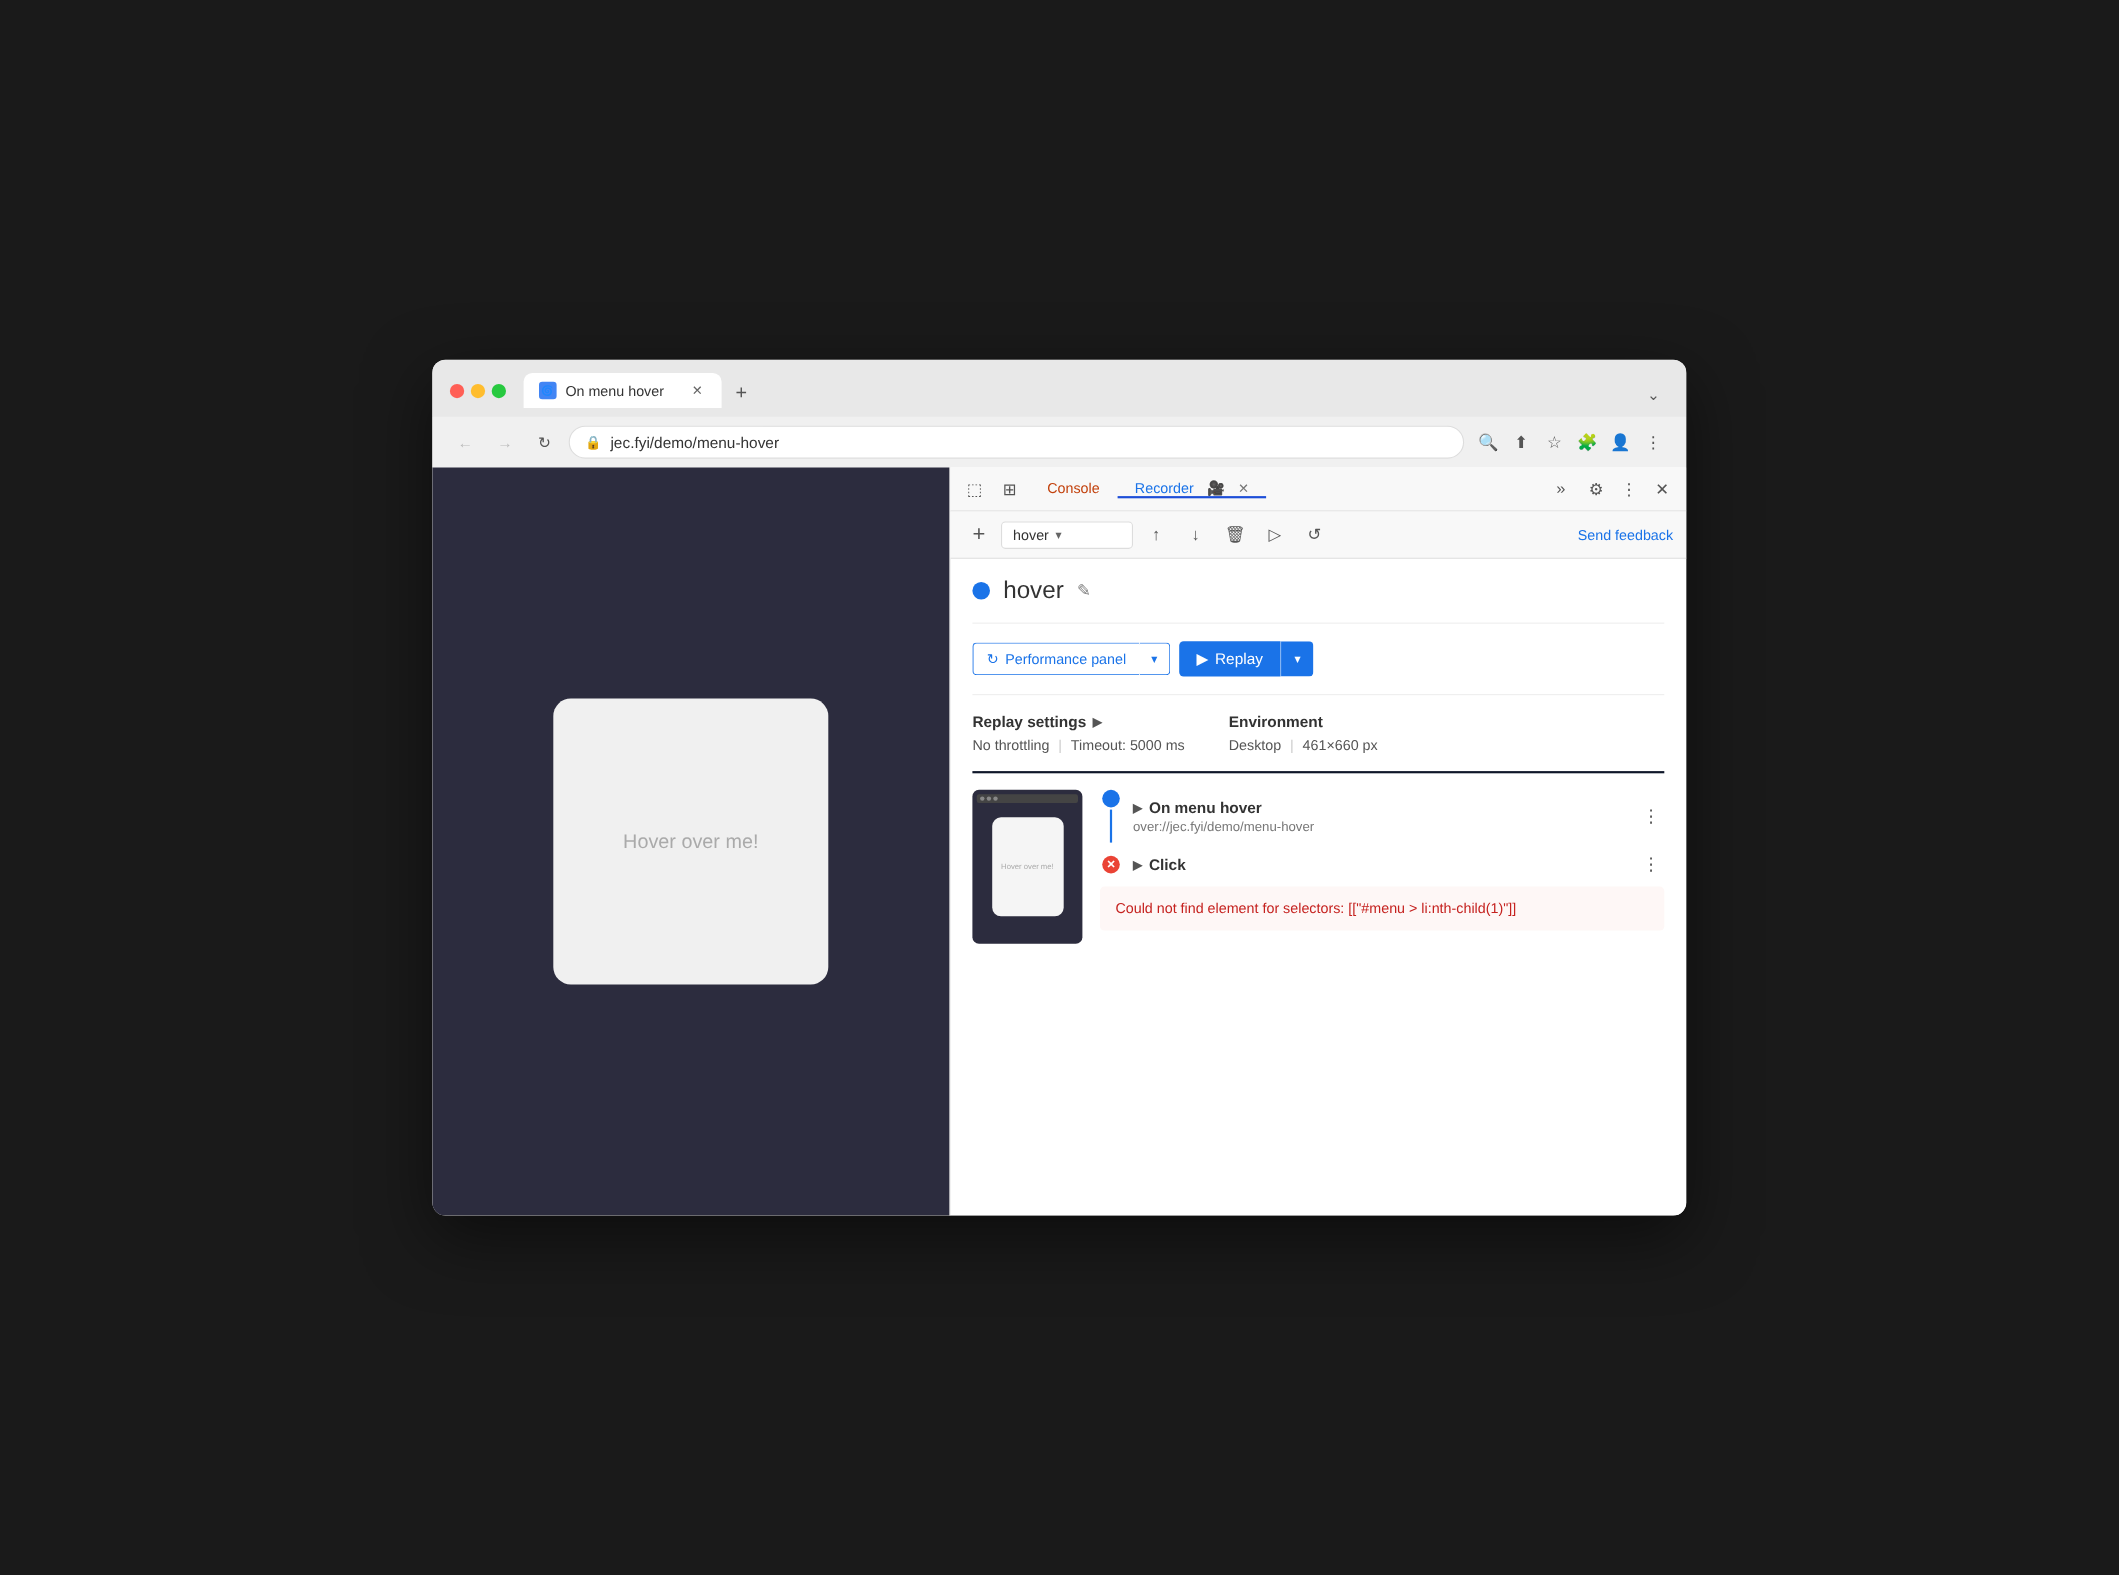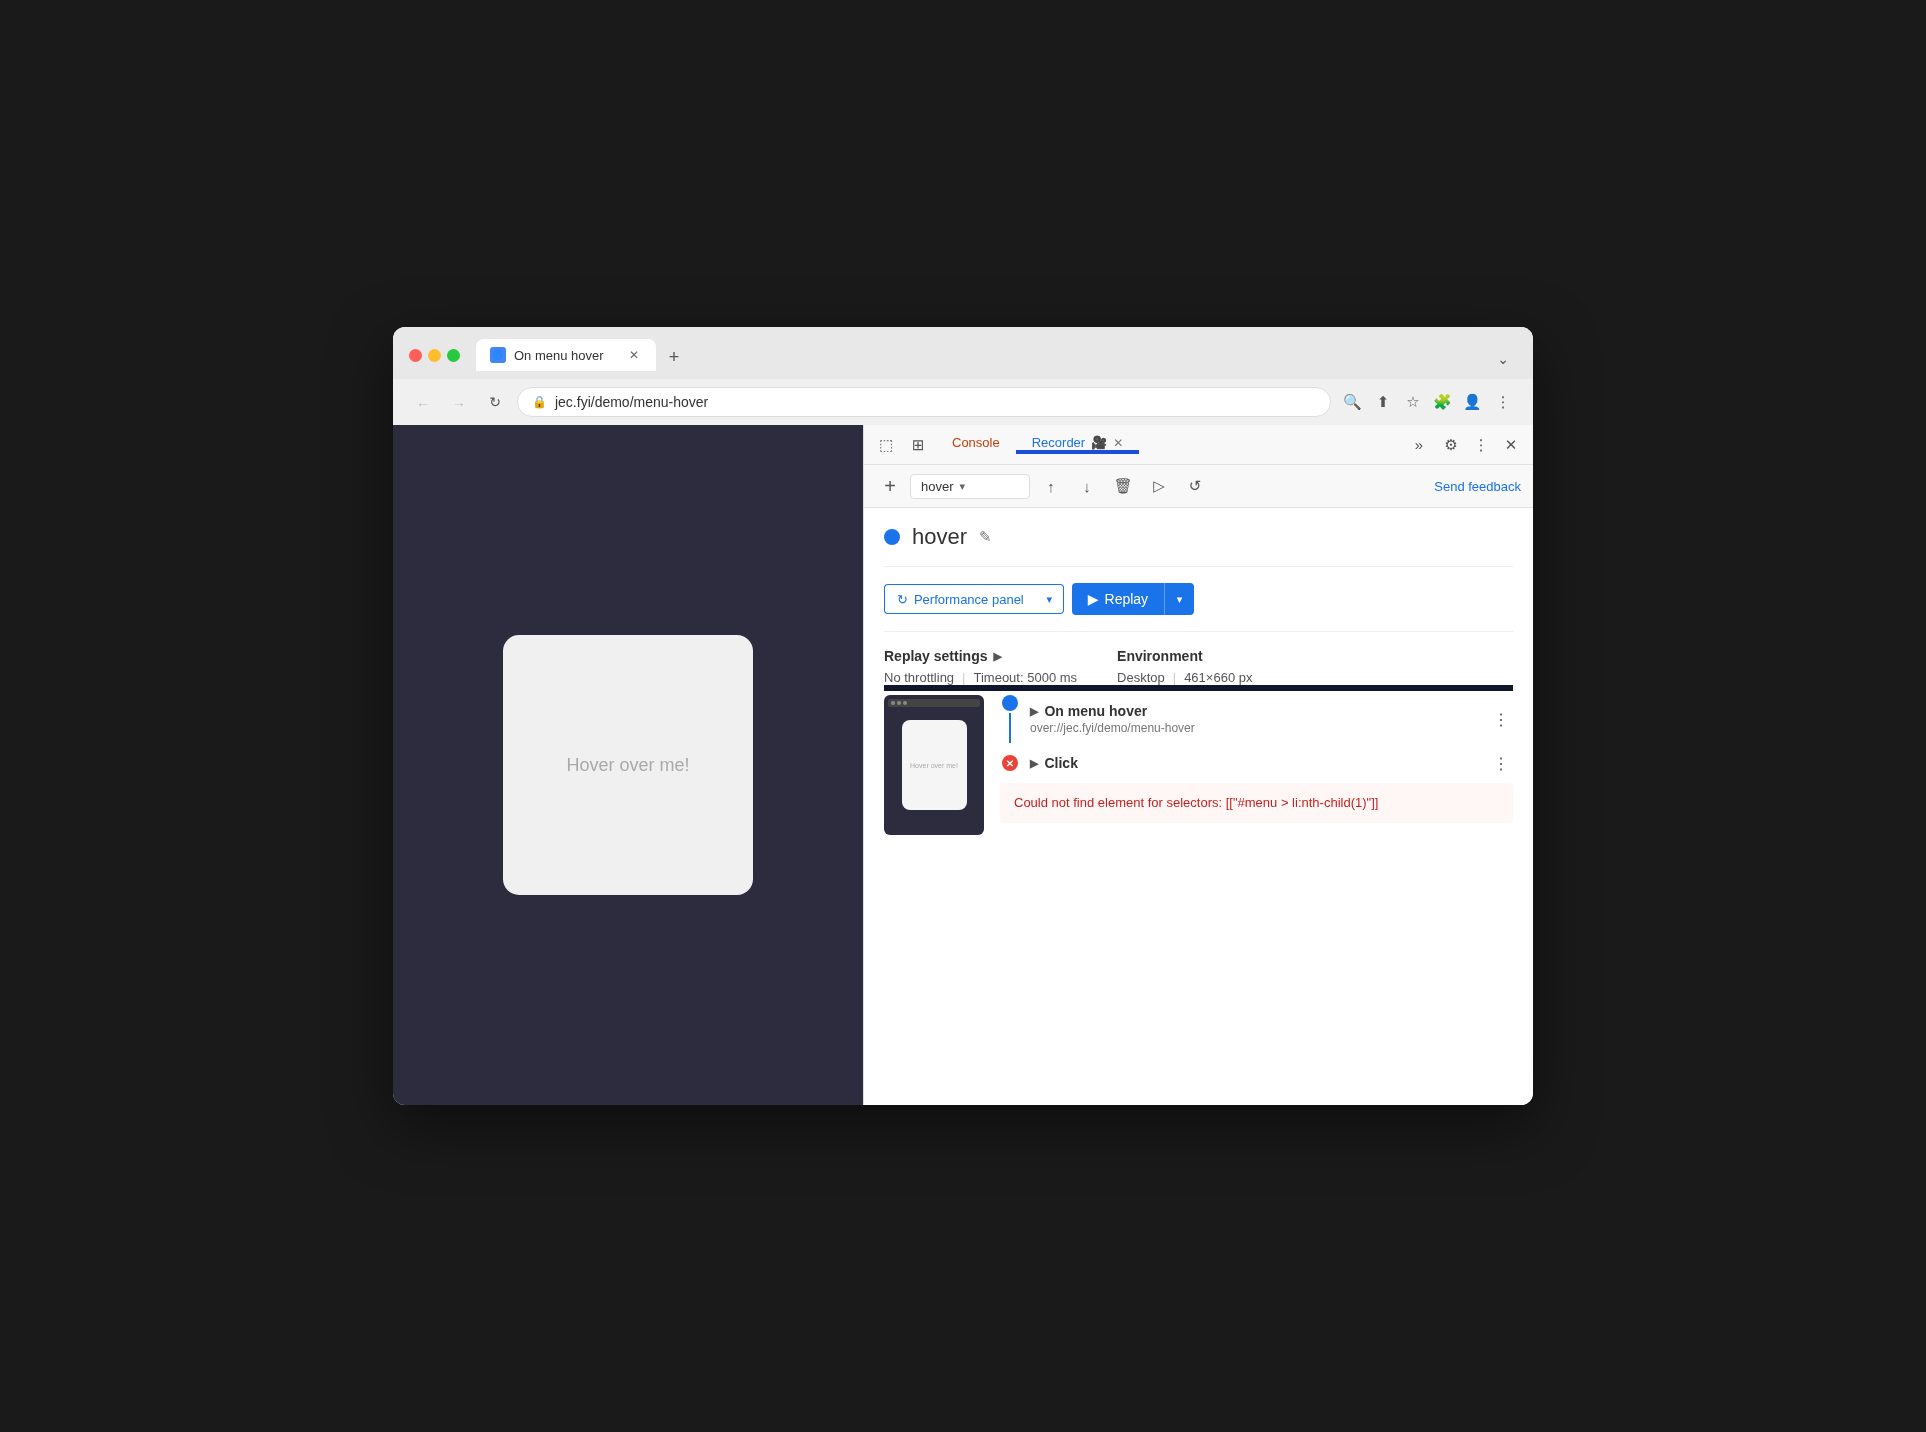--- a/index.html
+++ b/index.html
@@ -242,21 +242,22 @@
       color: #c2410c;
       cursor: pointer;
       display: flex;
       align-items: center;
       gap: 6px;
       height: 100%;
       border-bottom: 2px solid transparent;
     }
     .devtools-tab.active {
       color: #1a73e8;
-      border-bottom: 4px solid #1d4ed8;
+      border-bottom: 2px solid #1d4ed8;
+      gap: 12px;
     }
     .devtools-tab-more {
       width: 28px;
       height: 28px;
       display: flex;
       align-items: center;
       justify-content: center;
       font-size: 15px;
       color: #555;
       cursor: pointer;
@@ -436,22 +437,23 @@
       background: #1a73e8;
       border: none;
       border-left: 1px solid rgba(255,255,255,0.3);
       border-radius: 0 4px 4px 0;
       font-size: 11px;
       color: white;
       cursor: pointer;
     }
     
     .settings-section {
-      margin-bottom: 4px;
-      border-bottom: 6px solid #0f172a;
+      margin-bottom: 15px;
+      padding-bottom: 16px;
+      border-bottom: 2px solid #0f172a;
     }
     .settings-row {
       display: flex;
       gap: 40px;
     }
     .settings-col {}
     .settings-title {
       font-size: 14px;
       font-weight: 600;
       color: #333;

